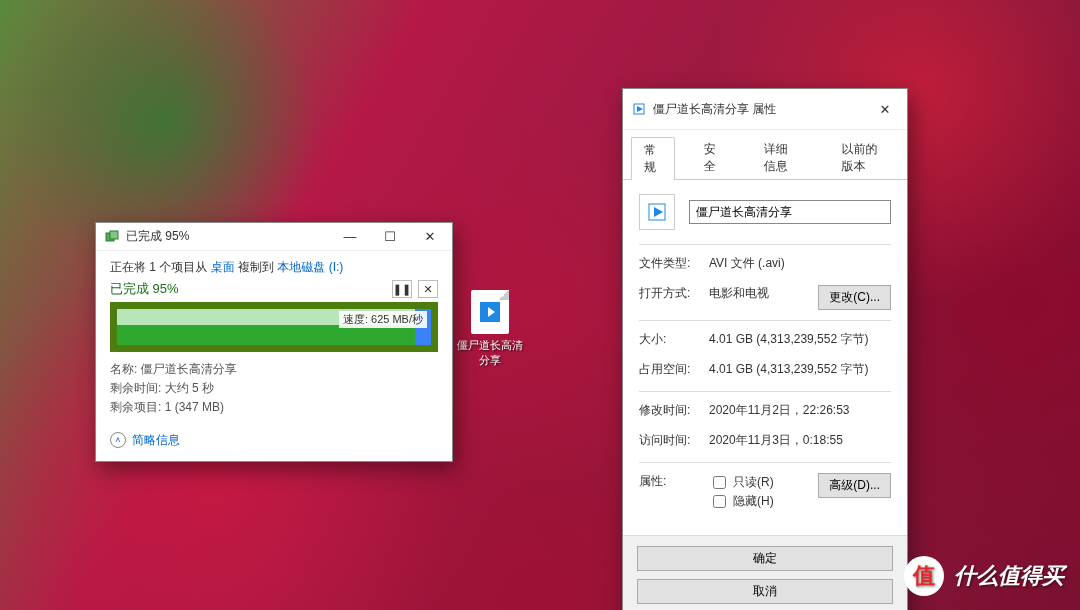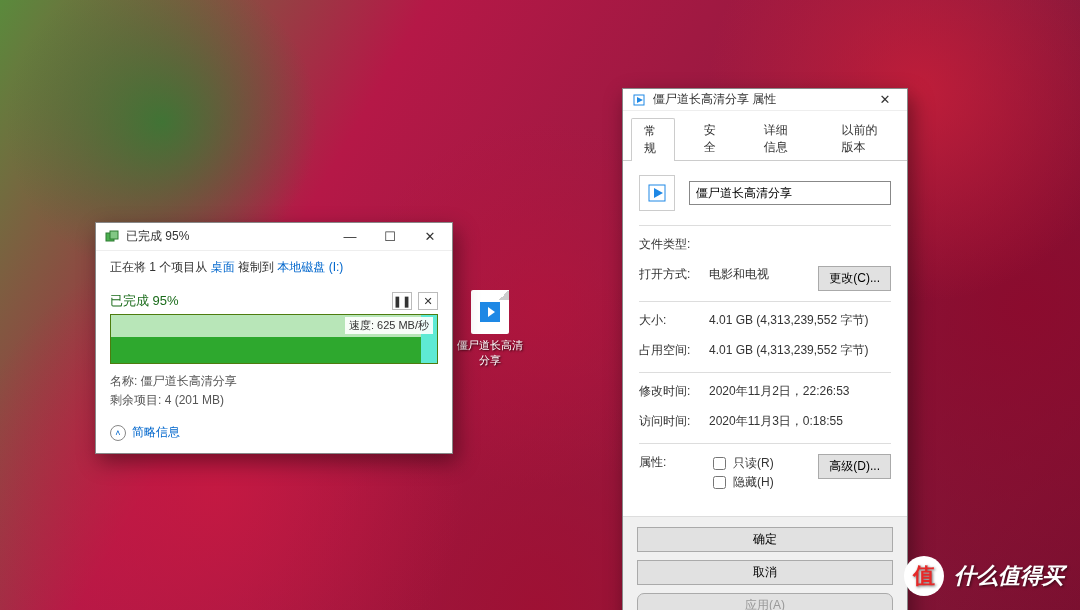--- a/index.html
+++ b/index.html
@@ -22,43 +22,43 @@
 .window { position: absolute; background: #fff; border: 1px solid #888; box-shadow: 4px 8px 20px rgba(0,0,0,0.4); font-size: 12px; color: #333; }
 .titlebar { display: flex; align-items: center; height: 28px; padding: 0 2px 0 8px; background: #fff; border-bottom: 1px solid #eee; }
 .titlebar .icon-slot { width: 16px; height: 16px; margin-right: 6px; display: flex; align-items: center; justify-content: center; }
 .titlebar .title { flex: 1; font-size: 12px; color: #333; }
 .wincontrols { display: flex; }
 .winbtn { width: 40px; height: 26px; display: flex; align-items: center; justify-content: center; font-size: 13px; color: #333; cursor: default; }
 
 
 #copy-dialog { left: 95px; top: 222px; width: 358px; }
 #copy-dialog .body { padding: 8px 14px 12px; }
-.copy-line { font-size: 12px; margin-bottom: 16px; }
+.copy-line { font-size: 12px; margin-bottom: 4px; }
 .copy-line a { color: #0066cc; text-decoration: none; }
 .progress-title-row { display: flex; align-items: center; justify-content: space-between; margin-bottom: 4px; }
 .progress-title { color: #1a6b1a; font-size: 13px; }
 .mini-controls { display: flex; gap: 6px; }
 .mini-btn { width: 20px; height: 18px; border: 1px solid #bbb; display: flex; align-items: center; justify-content: center; font-size: 11px; background: #fff; }
-.progress-graph { border: 1px solid #4d7c0f; height: 50px; position: relative; background: #5eead4; margin-bottom: 6px; overflow: hidden; }
+.progress-graph { border: 7px solid #4d7c0f; height: 50px; position: relative; background: #3b82f6; margin-bottom: 6px; overflow: hidden; }
 .progress-fill { position: absolute; left: 0; top: 0; bottom: 0; width: 95%; background: linear-gradient(to bottom, #b8e6b8 0%, #b8e6b8 45%, #2ea82e 45%, #2ea82e 100%); }
 .progress-speed { position: absolute; right: 4px; top: 2px; font-size: 11px; background: rgba(255,255,255,0.9); padding: 1px 4px; }
 .copy-details { font-size: 12px; color: #555; line-height: 1.6; margin-top: 8px; }
 .brief-info { margin-top: 14px; display: flex; align-items: center; gap: 6px; color: #0066cc; cursor: default; }
 .chevron-circ { width: 16px; height: 16px; border: 1px solid #888; border-radius: 50%; display: inline-flex; align-items: center; justify-content: center; font-size: 9px; }
 
 
 .desktop-icon { position: absolute; left: 455px; top: 290px; width: 70px; text-align: center; color: #fff; font-size: 11px; text-shadow: 1px 1px 2px rgba(0,0,0,0.8); }
 .desktop-icon .ico { width: 38px; height: 44px; margin: 0 auto 4px; background: #fff; border-radius: 2px; position: relative; display: flex; align-items: center; justify-content: center; }
 .desktop-icon .ico::before { content: ""; position: absolute; top: 0; right: 0; width: 10px; height: 10px; background: linear-gradient(135deg, #fff 50%, #ccc 50%); }
 .play-ic { width: 20px; height: 20px; background: #1e88e5; display: flex; align-items: center; justify-content: center; }
 .play-ic::after { content: ""; border-left: 7px solid #fff; border-top: 5px solid transparent; border-bottom: 5px solid transparent; margin-left: 2px; }
 
 
 #props-dialog { left: 622px; top: 88px; width: 286px; }
-#props-dialog .titlebar { height: 22px; }
+#props-dialog .titlebar { height: 41px; }
 .tabs { display: flex; padding: 6px 8px 0; border-bottom: 1px solid #ccc; gap: 16px; background: #fff; }
 .tab { padding: 4px 12px; font-size: 12px; border: 1px solid transparent; border-bottom: none; color: #333; cursor: default; }
 .tab.active { border-color: #ccc; background: #fff; border-radius: 2px 2px 0 0; position: relative; top: 1px; }
 .props-body { padding: 14px 16px; font-size: 12px; }
 .props-toprow { display: flex; align-items: center; gap: 14px; margin-bottom: 14px; }
 .file-icon-lg { width: 36px; height: 36px; border: 1px solid #ccc; display: flex; align-items: center; justify-content: center; }
 .name-input { flex: 1; border: 1px solid #888; padding: 4px 6px; font-size: 12px; height: 24px; }
 .props-sep { border: none; border-top: 1px solid #ddd; margin: 10px 0; }
 .prop-row { display: flex; align-items: flex-start; margin-bottom: 10px; min-height: 20px; }
 .prop-label { width: 70px; color: #333; flex-shrink: 0; }
@@ -111,21 +111,22 @@
         <div class="mini-btn">❚❚</div>
         <div class="mini-btn">✕</div>
       </div>
     </div>
     <div class="progress-graph">
       <div class="progress-fill"></div>
       <div class="progress-speed">速度: 625 MB/秒</div>
     </div>
     <div class="copy-details">
       <div><span>名称: </span><span>僵尸道长高清分享</span></div>
-      <div><span>剩余项目: </span><span>4 (201 MB)</span></div>
+      <div><span>剩余时间: </span><span>大约 5 秒</span></div>
+      <div><span>剩余项目: </span><span>1 (347 MB)</span></div>
     </div>
     <div class="brief-info">
       <span class="chevron-circ">˄</span>
       <span>简略信息</span>
     </div>
   </div>
 </div>
 
 <div class="window" id="props-dialog">
   <div class="titlebar">
@@ -152,20 +153,21 @@
         <svg width="20" height="20" viewBox="0 0 20 20">
             <rect x="2" y="2" width="16" height="16" fill="#fff" stroke="#1e88e5"></rect>
             <polygon points="7,5 16,10 7,15" fill="#1e88e5"></polygon>
           </svg>
       </div>
       <input class="name-input" value="僵尸道长高清分享" style="">
     </div>
     <hr class="props-sep">
     <div class="prop-row">
       <span class="prop-label">文件类型:</span>
+      <span class="prop-value">AVI 文件 (.avi)</span>
     </div>
     <div class="prop-row">
       <span class="prop-label">打开方式:</span>
       <span class="prop-value">电影和电视</span>
       <button class="prop-btn">更改(C)...</button>
     </div>
     <hr class="props-sep">
     <div class="prop-row">
       <span class="prop-label">大小:</span>
       <span class="prop-value">4.01 GB (4,313,239,552 字节)</span>

